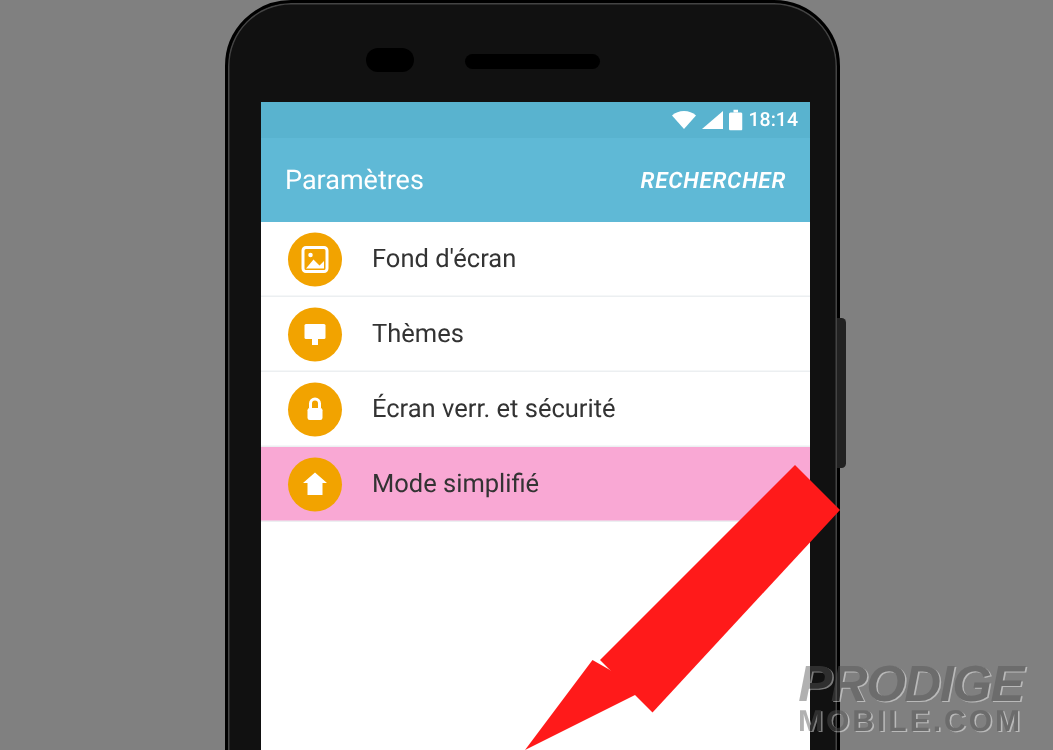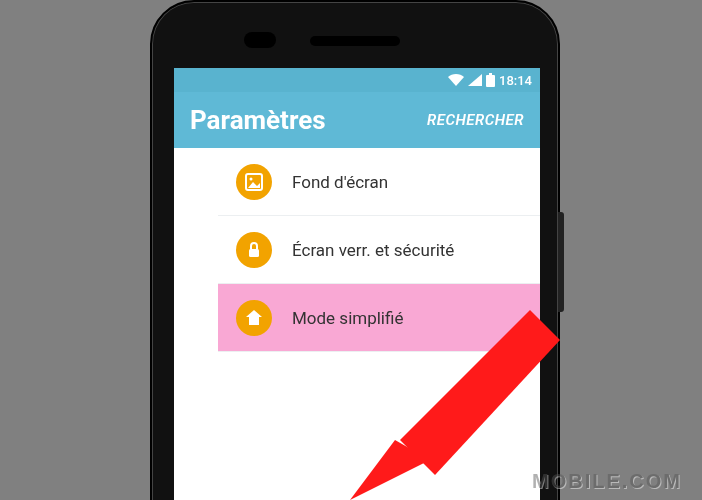--- a/index.html
+++ b/index.html
@@ -80,39 +80,38 @@
   .header {
     height: 56px;
     background: #5fb9d6;
     display: flex;
     align-items: center;
     justify-content: space-between;
     padding: 0 16px;
     color: #fff;
   }
   .header .title {
-    font-size: 26px;
-    font-weight: 700;
+    font-size: 18px;
+    font-weight: 400;
   }
   .header .search {
     font-size: 15px;
     font-weight: 600;
     letter-spacing: 0.5px;
     font-style: italic;
   }
 
   .list { }
   .item {
     display: flex;
     align-items: center;
-    height: 68px;
+    height: 50px;
     padding: 0 18px;
     border-bottom: 1px solid #eceff1;
     background: #fff;
-    margin-left: 44px;
   }
   .item.highlight {
     background: #f9a8d4;
   }
   .item .icon-wrap {
     width: 36px;
     height: 36px;
     border-radius: 50%;
     background: #f2a300;
     display: flex;
@@ -202,20 +201,29 @@
         <span class="icon-wrap">
           <svg width="20" height="20" viewBox="0 0 20 20">
               <rect x="2" y="2" width="16" height="16" rx="2" fill="none" stroke="#fff" stroke-width="2"></rect>
               <circle cx="7" cy="7" r="1.5" fill="#fff"></circle>
               <path d="M4 16 L9 10 L13 14 L16 11 L16 16 Z" fill="#fff"></path>
             </svg>
         </span>
         <span class="label">Fond d'écran</span>
       </div>
 
+      <div class="item">
+        <span class="icon-wrap">
+          <svg width="20" height="20" viewBox="0 0 20 20">
+              <rect x="3" y="3" width="14" height="10" rx="1" fill="#fff"></rect>
+              <rect x="8" y="13" width="4" height="4" fill="#fff"></rect>
+            </svg>
+        </span>
+        <span class="label">Thèmes</span>
+      </div>
 
 
       <div class="item">
         <span class="icon-wrap">
           <svg width="20" height="20" viewBox="0 0 20 20">
               <rect x="5" y="9" width="10" height="8" rx="1.5" fill="#fff"></rect>
               <path d="M7 9 L7 6 A3 3 0 0 1 13 6 L13 9" fill="none" stroke="#fff" stroke-width="2"></path>
             </svg>
         </span>
         <span class="label">Écran verr. et sécurité</span>
@@ -236,14 +244,15 @@
 </div>
 
 <svg class="arrow" width="230" height="230" viewBox="0 0 230 230">
   <g fill="#ff1a1a">
     <polygon points="10,220 90,180 55,160"></polygon>
     <polygon points="60,160 95,195 220,60 190,30"></polygon>
   </g>
 </svg>
 
 <div class="watermark">
+  <div class="l1">PRODIGE</div>
   <div class="l2">MOBILE.COM</div>
 </div>
 
 </body></html>

